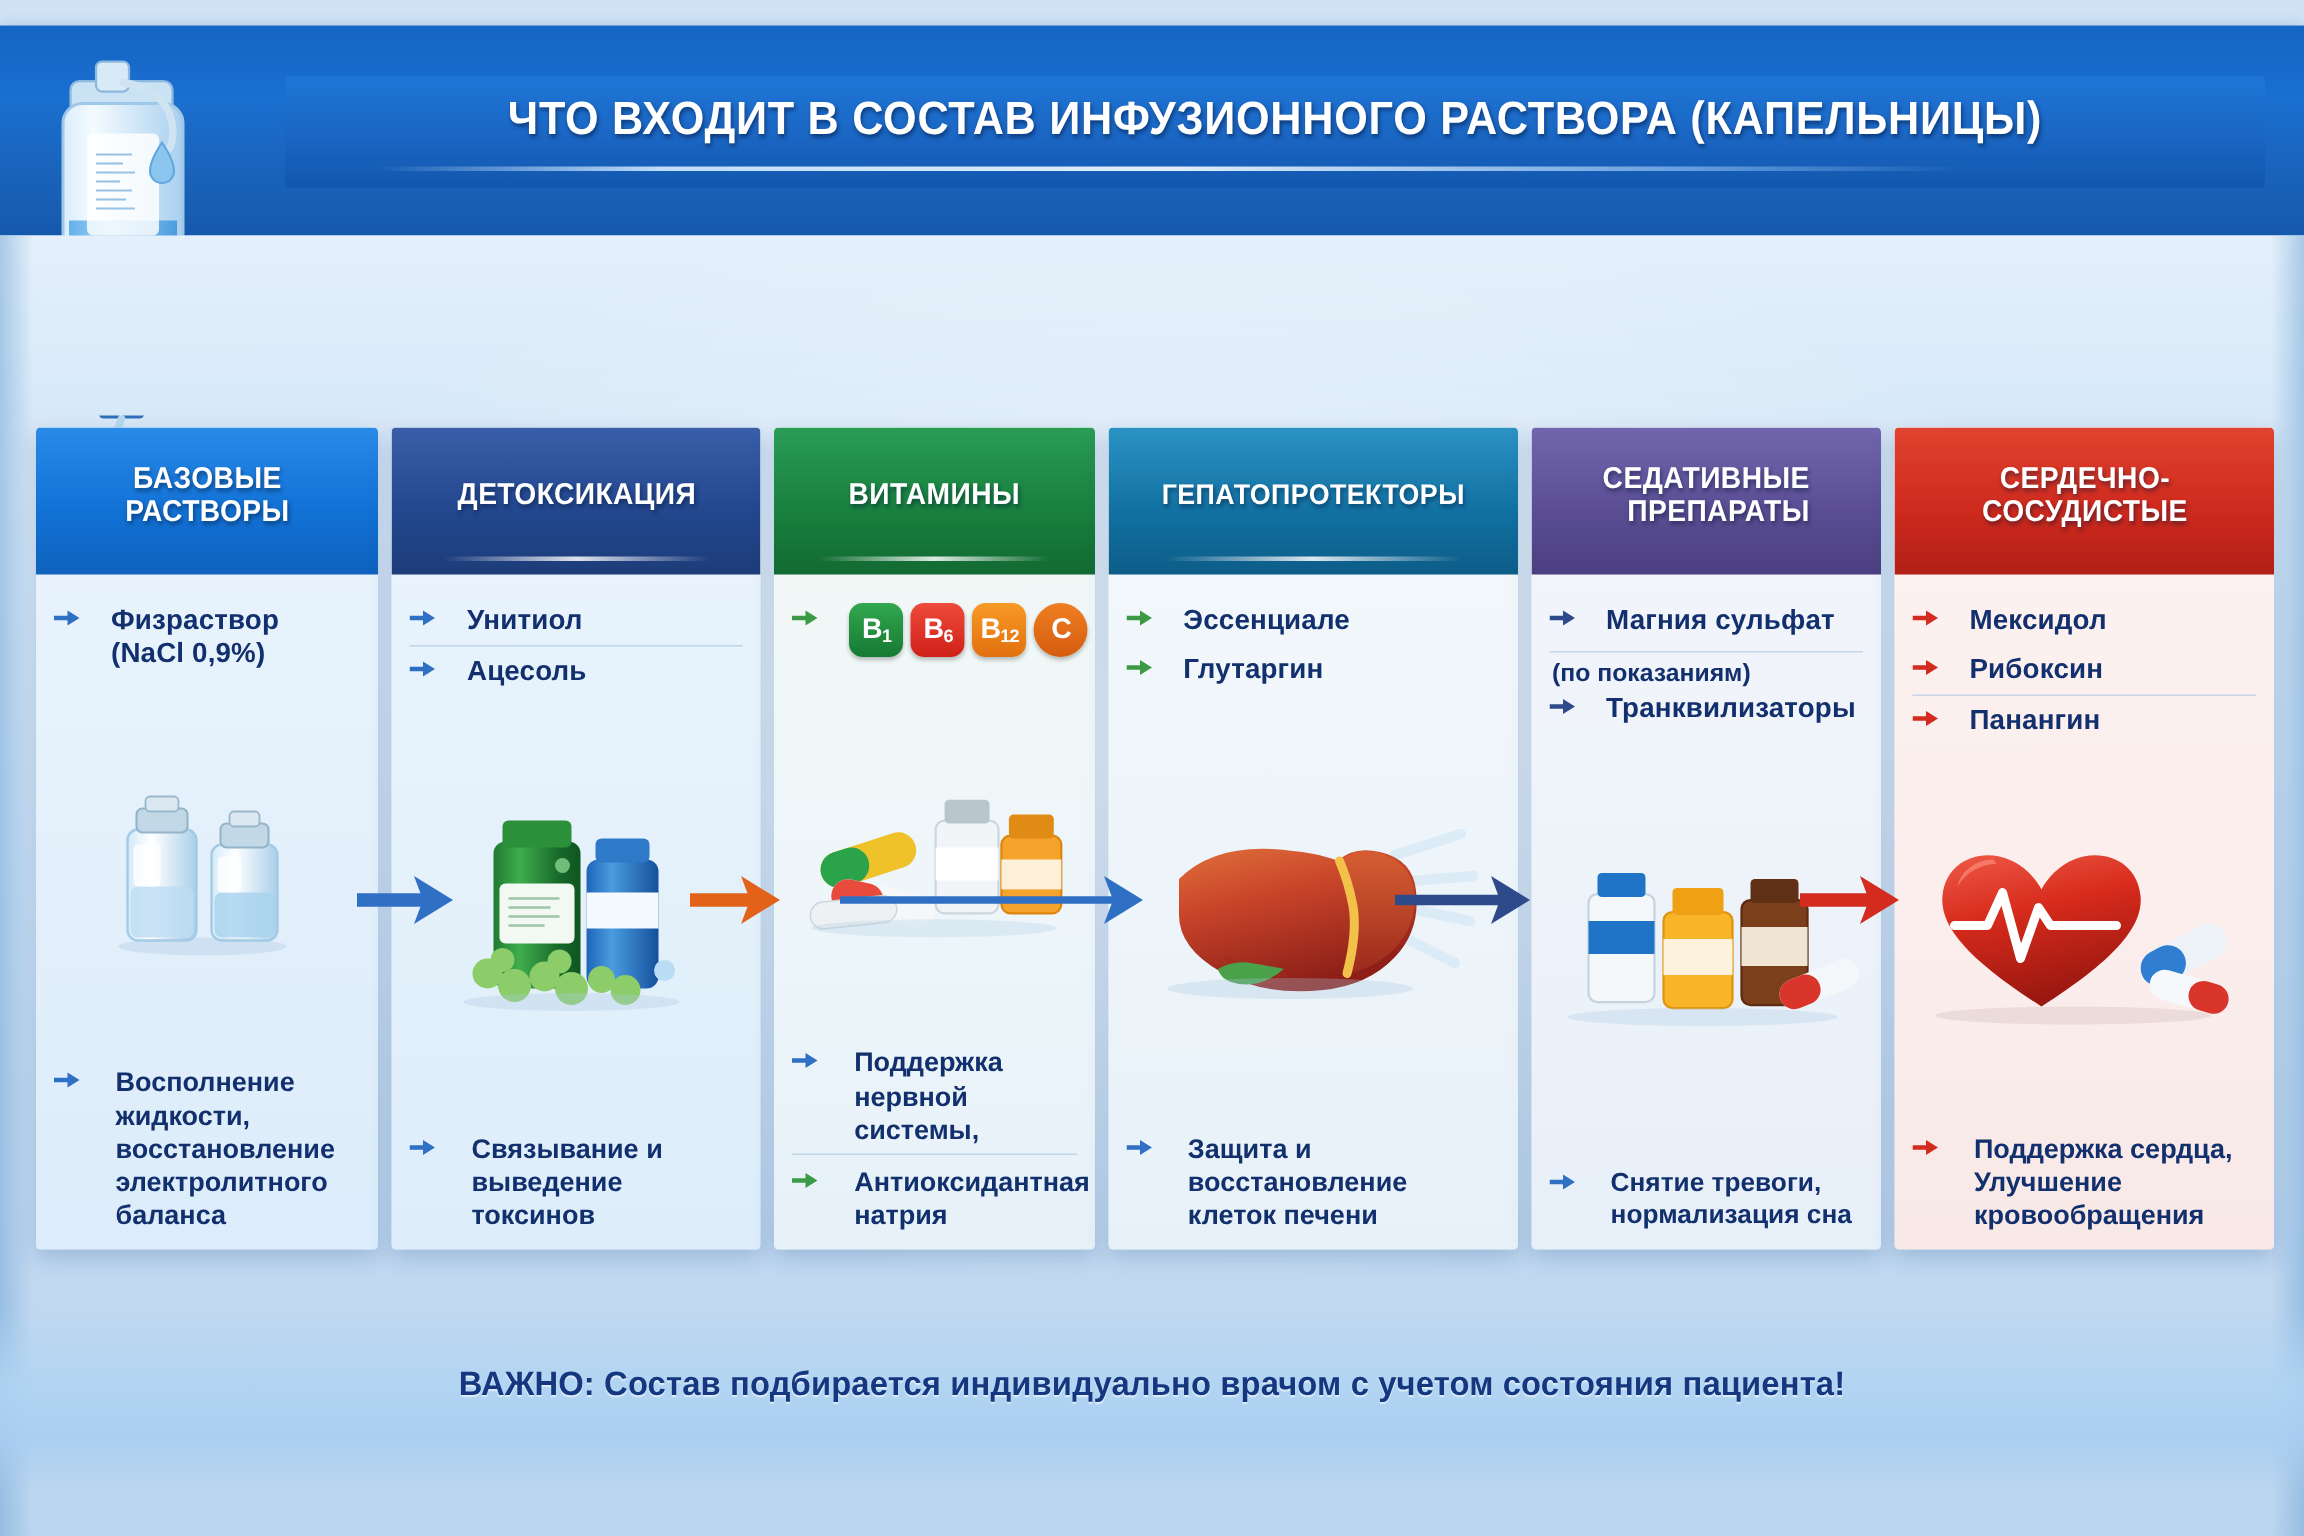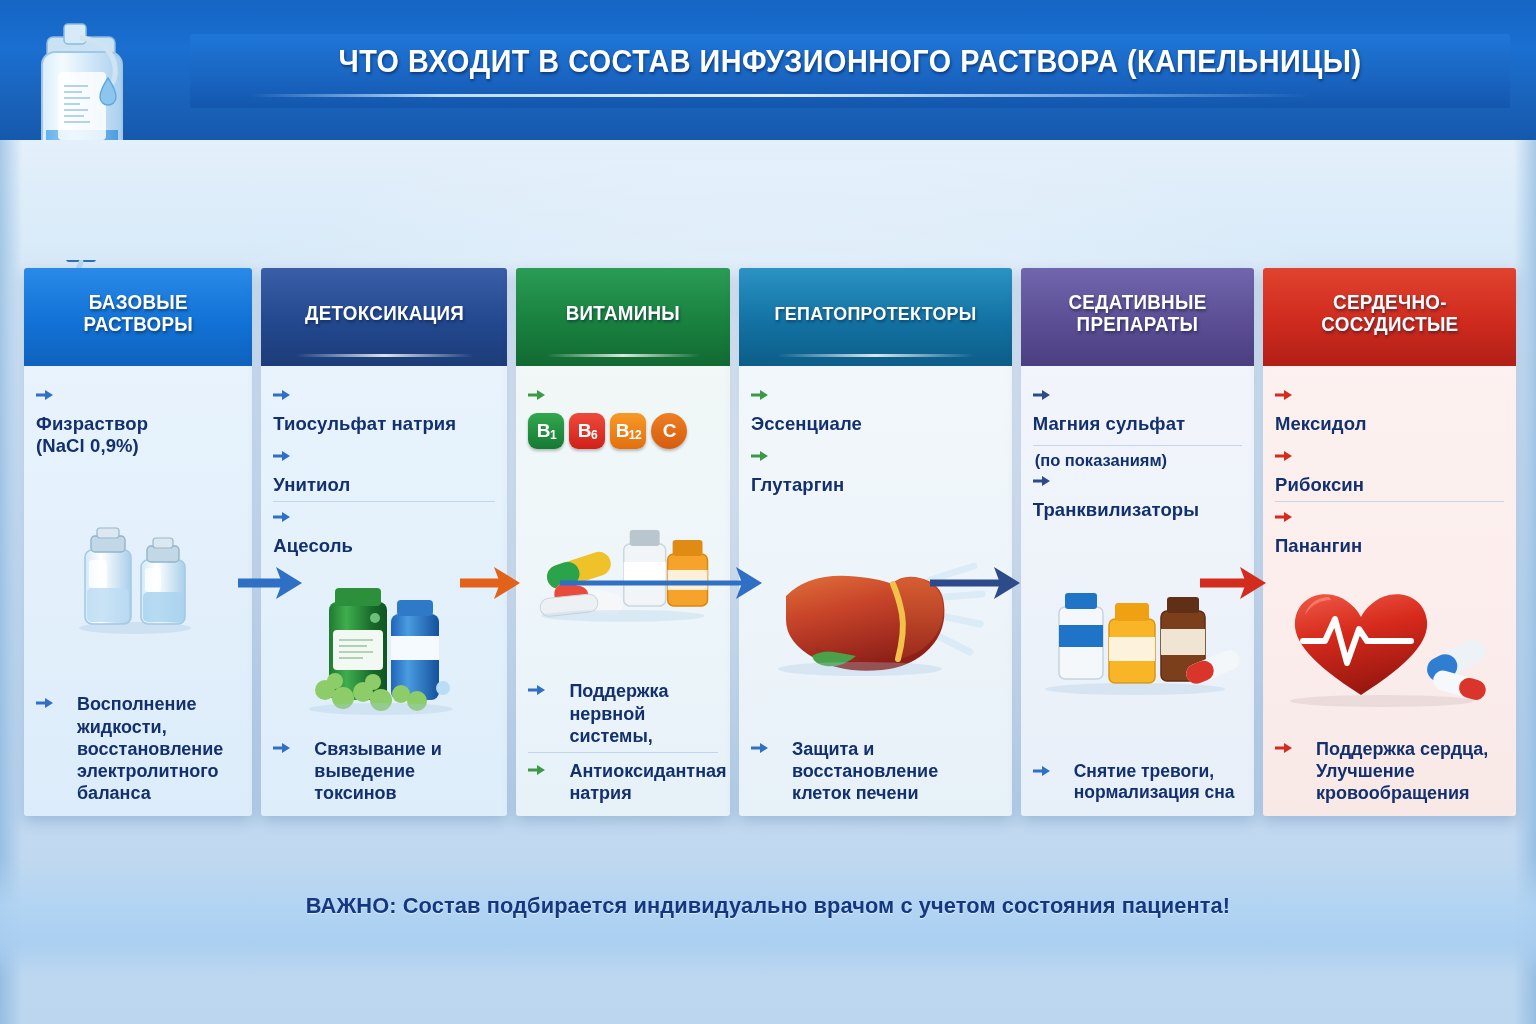--- a/index.html
+++ b/index.html
@@ -6,20 +6,21 @@
   body{
     width:1536px;height:1024px;overflow:hidden;
     font-family:"Liberation Sans","DejaVu Sans",sans-serif;
     background:#cfe3f5;
     position:relative;
   }
   #stage{
     position:absolute;inset:0;
     background:
       linear-gradient(180deg,#e8f2fb 0%,#dcebf8 18%,#cfe2f5 48%,#c3daf1 72%,#bcd6ef 100%);
+    margin-top: 17px;
   }
   
   .header-band{
     position:absolute;left:0;top:0;width:1536px;height:140px;
     background:linear-gradient(180deg,#1565c4 0%,#1a6fd0 35%,#1a63bb 70%,#1559ad 100%);
     box-shadow:0 3px 10px rgba(10,50,100,.35);
   }
   .header-inner{
     position:absolute;left:190px;top:34px;width:1320px;height:74px;
     background:linear-gradient(180deg,#1f76d6 0%,#1a66c3 55%,#1357ad 100%);
@@ -78,23 +79,22 @@
   .head-rule{
     position:absolute;left:14%;bottom:9px;width:72%;height:3px;border-radius:2px;
     background:linear-gradient(90deg,rgba(255,255,255,0),rgba(255,255,255,.85),rgba(255,255,255,0));
   }
   .col-body{
     flex:1;position:relative;
     display:flex;flex-direction:column;
     padding:14px 12px 12px;
   }
   .item{
-    display:flex;align-items:flex-start;gap:7px;
+    display:flex;align-items:flex-start;gap:21px;
     padding:5px 0 6px;
-    flex-direction:column;
   }
   .item + .item{border-top:1px solid rgba(140,180,220,.45);}
   .item.nosep + .item{border-top:none;}
   .item .txt{
     color:#13306e;font-weight:bold;font-size:18.5px;line-height:1.17;
     letter-spacing:.1px;
   }
   .arrow{flex:0 0 auto;margin-top:3px;}
   .note{
     color:#13306e;font-weight:bold;font-size:16.5px;line-height:1.2;
@@ -250,28 +250,20 @@
         </div>
       </div>
     </div>
 
     <div class="col" style="width:249px;background:linear-gradient(180deg,#eaf4fd 0%,#e4f1fb 55%,#ddedfa 100%);">
       <div class="col-head" style="background:linear-gradient(180deg,#3a5fa8 0%,#23488f 55%,#1d3c79 100%);">
         <div class="ttl">ДЕТОКСИКАЦИЯ</div>
         <div class="head-rule"></div>
       </div>
       <div class="col-body">
-        <div class="item nosep">
-          <span class="arrow">
-            <svg width="17" height="14" viewBox="0 0 17 14">
-                <path d="M0 5.5h9V2l8 5-8 5V8.5H0z" fill="#2f6fc4"></path>
-              </svg>
-          </span>
-          <span class="txt">Тиосульфат натрия</span>
-        </div>
         <div class="item">
           <span class="arrow">
             <svg width="17" height="14" viewBox="0 0 17 14">
                 <path d="M0 5.5h9V2l8 5-8 5V8.5H0z" fill="#2f6fc4"></path>
               </svg>
           </span>
           <span class="txt">Унитиол</span>
         </div>
         <div class="item">
           <span class="arrow">
@@ -456,21 +448,21 @@
             <svg width="17" height="14" viewBox="0 0 17 14">
                 <path d="M0 5.5h9V2l8 5-8 5V8.5H0z" fill="#2f6fc4"></path>
               </svg>
           </span>
           <span class="txt">Защита и восстановление клеток печени</span>
         </div>
       </div>
     </div>
 
     <div class="col" style="width:236px;background:linear-gradient(180deg,#f3f5fb 0%,#eef3fa 55%,#e7eff8 100%);">
-      <div class="col-head" style="background:linear-gradient(180deg,#7166ad 0%,#5b4e95 55%,#4b3f80 100%);">
+      <div class="col-head" style="background:linear-gradient(180deg,#7166ad 0%,#5b4e95 55%,#4b3f80 100%);text-align:right;">
         <div class="ttl">СЕДАТИВНЫЕ
 ПРЕПАРАТЫ</div>
       </div>
       <div class="col-body">
         <div class="item nosep">
           <span class="arrow">
             <svg width="17" height="14" viewBox="0 0 17 14">
                 <path d="M0 5.5h9V2l8 5-8 5V8.5H0z" fill="#2d4a8a"></path>
               </svg>
           </span>

